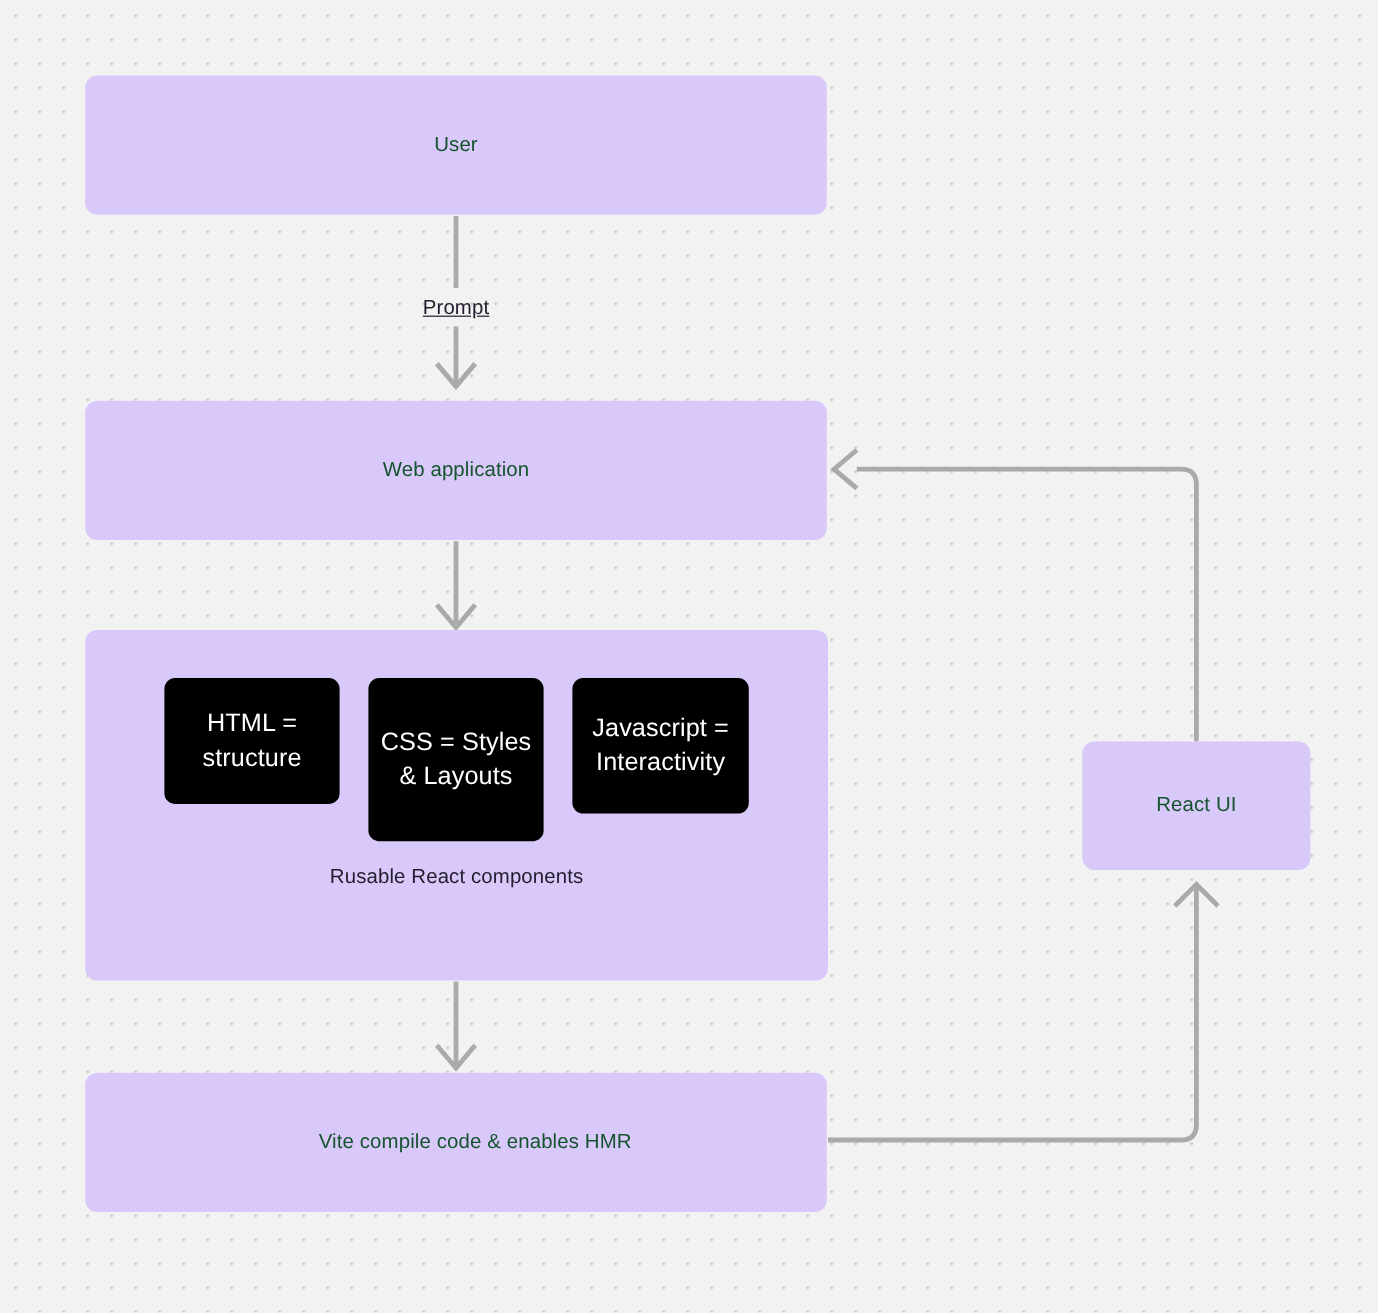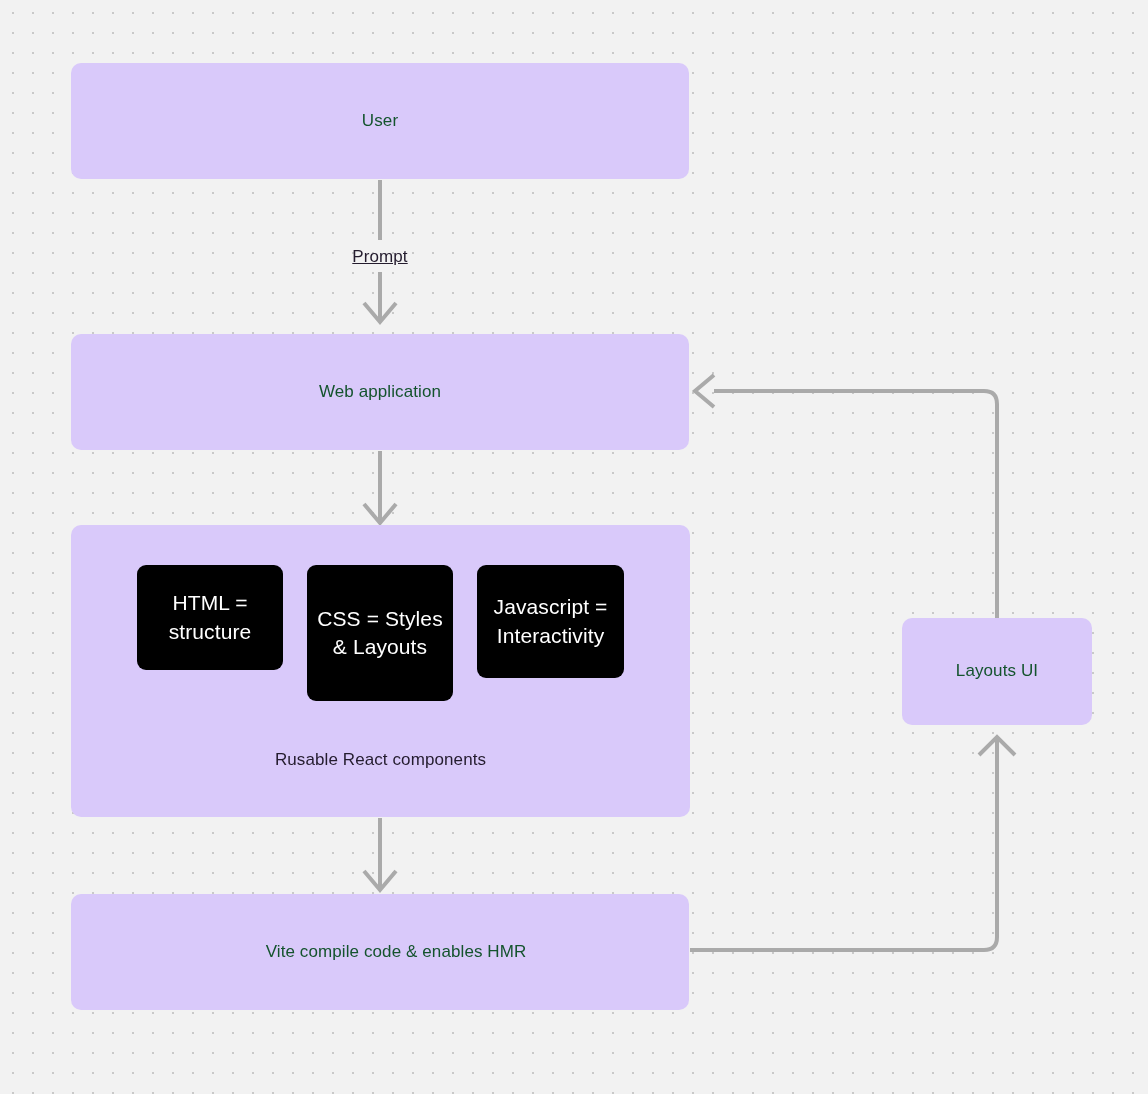--- a/index.html
+++ b/index.html
@@ -126,26 +126,26 @@
     <div class="node dark" style="left:236px; top:40px; width:146px; height:136px;">
       <span>CSS = Styles
 &amp; Layouts</span>
     </div>
 
     <div class="node dark" style="left:406px; top:40px; width:147px; height:113px;">
       <span>Javascript =
 Interactivity</span>
     </div>
 
-    <div class="group-label" style="top:196px;margin-top:29px;">Rusable React components</div>
+    <div class="group-label" style="top:196px;">Rusable React components</div>
   </div>
 
   <div class="node light" style="left:71px; top:894px; width:618px; height:116px;padding-left:32px;">
     <span>Vite compile code &amp; enables HMR</span>
   </div>
 
   <div class="node light" style="left:902px; top:618px; width:190px; height:107px;">
-    <span>Layouts UI</span>
+    <span>React UI</span>
   </div>
 
   <div class="edge-label" style="left:380px; top:257px;">Prompt</div>
 
 </div>
 
 </body></html>

